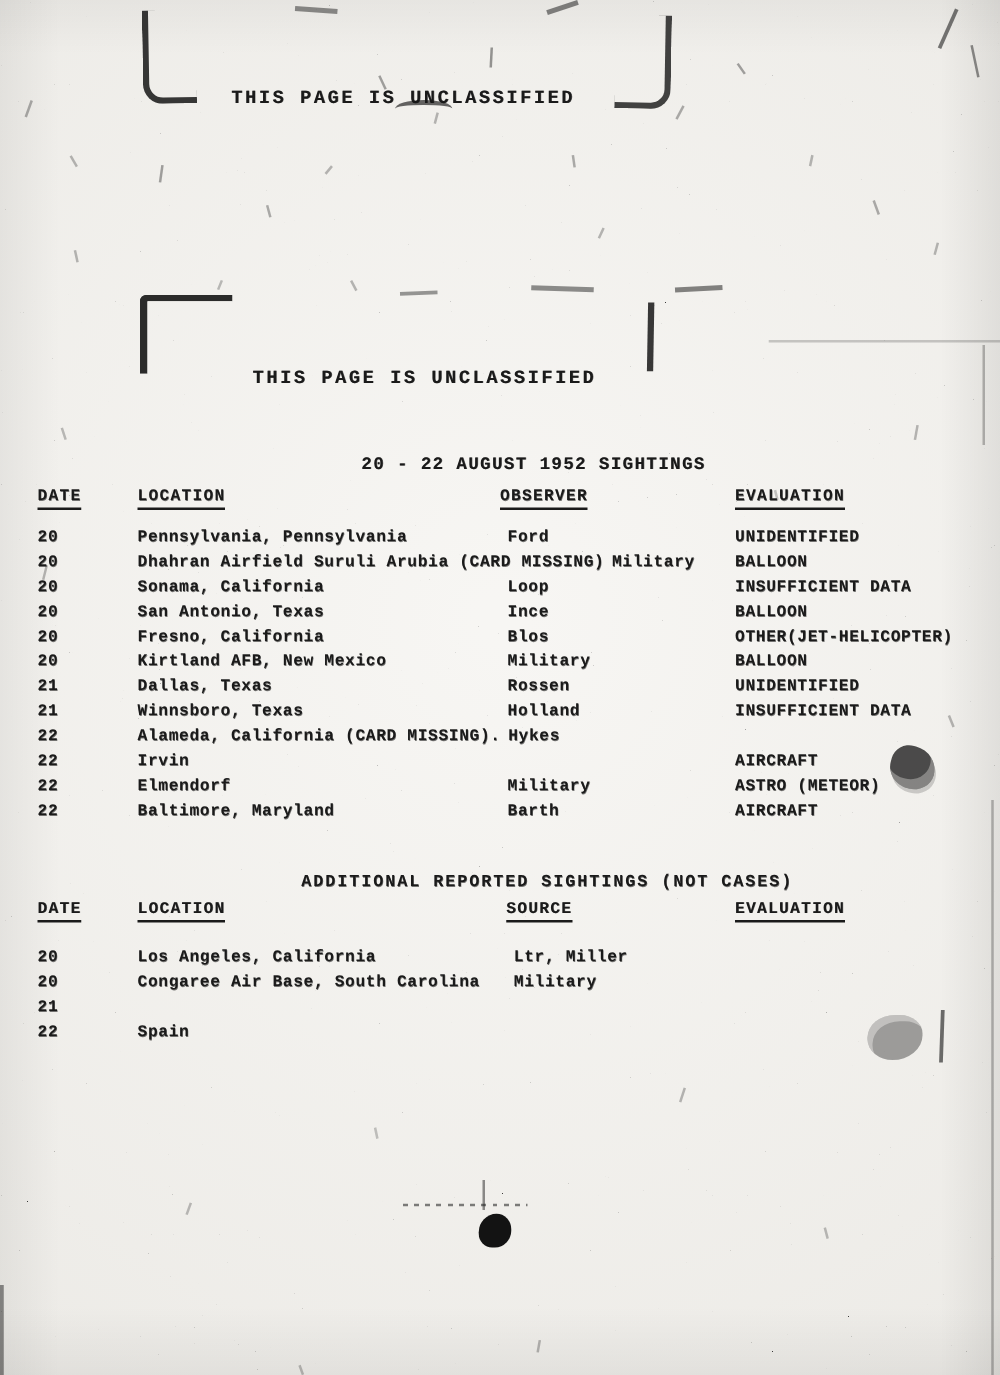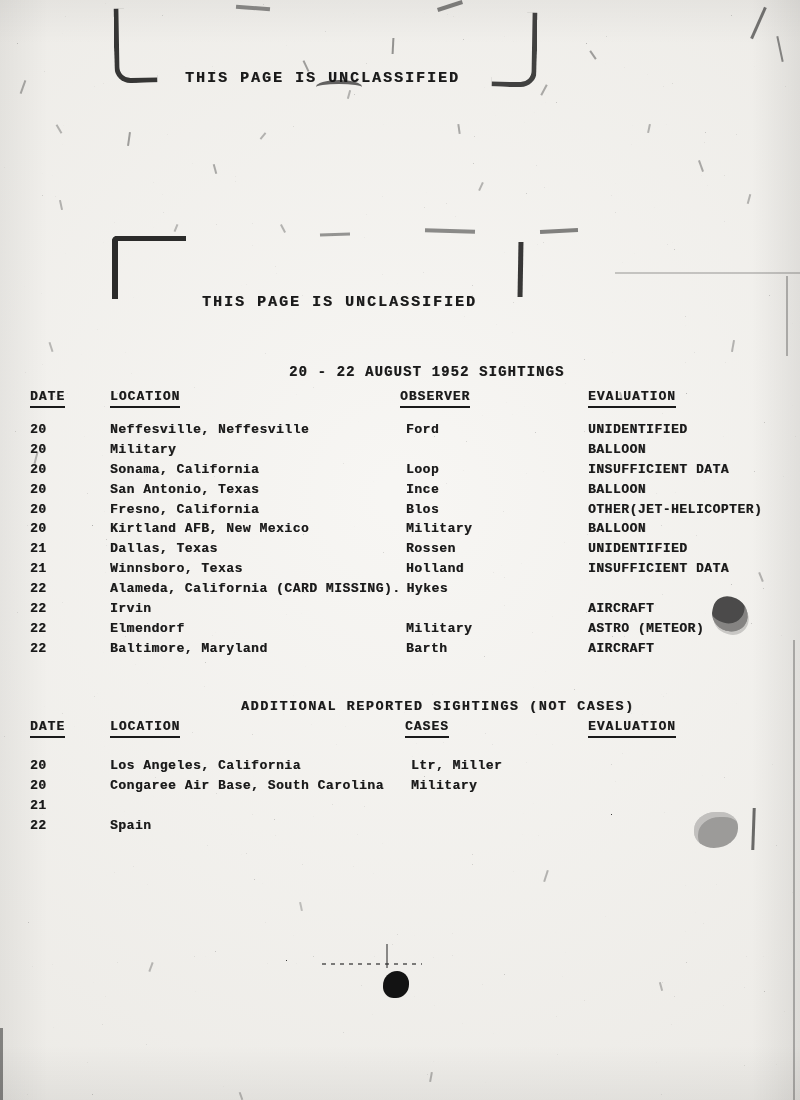--- a/index.html
+++ b/index.html
@@ -57,42 +57,42 @@
   <div class="abs doc-title ink" style="left:289px;top:332px;">20 - 22 AUGUST 1952 SIGHTINGS</div>
 
   <div class="table t1" style="top:373px;">
     <div class="thead">
       <span class="hcell-date ink"><span class="hl">DATE</span></span>
       <span class="hcell-location ink"><span class="hl">LOCATION</span></span>
       <span class="ink"><span class="hl">OBSERVER</span></span>
       <span class="hcell-eval ink"><span class="hl">EVALUATION</span></span>
     </div>
     <div class="tbody" style="margin-top:5px;">
-        <div class="trow"><span class="cell cell-date">20</span><span class="cell cell-location">Neffesville, Neffesville</span><span class="cell cell-observer">Ford</span><span class="cell cell-evaluation">UNIDENTIFIED</span></div>
-        <div class="trow"><span class="cell cell-date">20</span><span class="cell cell-observer">Military</span><span class="cell cell-evaluation">BALLOON</span></div>
+        <div class="trow"><span class="cell cell-date">20</span><span class="cell cell-location">Pennsylvania, Pennsylvania</span><span class="cell cell-observer">Ford</span><span class="cell cell-evaluation">UNIDENTIFIED</span></div>
+        <div class="trow"><span class="cell cell-date">20</span><span class="cell cell-location">Dhahran Airfield Suruli Arubia (CARD MISSING)</span><span class="cell cell-observer">Military</span><span class="cell cell-evaluation">BALLOON</span></div>
         <div class="trow"><span class="cell cell-date">20</span><span class="cell cell-location">Sonama, California</span><span class="cell cell-observer">Loop</span><span class="cell cell-evaluation">INSUFFICIENT DATA</span></div>
         <div class="trow"><span class="cell cell-date">20</span><span class="cell cell-location">San Antonio, Texas</span><span class="cell cell-observer">Ince</span><span class="cell cell-evaluation">BALLOON</span></div>
         <div class="trow"><span class="cell cell-date">20</span><span class="cell cell-location">Fresno, California</span><span class="cell cell-observer">Blos</span><span class="cell cell-evaluation">OTHER(JET-HELICOPTER)</span></div>
         <div class="trow"><span class="cell cell-date">20</span><span class="cell cell-location">Kirtland AFB, New Mexico</span><span class="cell cell-observer">Military</span><span class="cell cell-evaluation">BALLOON</span></div>
         <div class="trow"><span class="cell cell-date">21</span><span class="cell cell-location">Dallas, Texas</span><span class="cell cell-observer">Rossen</span><span class="cell cell-evaluation">UNIDENTIFIED</span></div>
         <div class="trow"><span class="cell cell-date">21</span><span class="cell cell-location">Winnsboro, Texas</span><span class="cell cell-observer">Holland</span><span class="cell cell-evaluation">INSUFFICIENT DATA</span></div>
         <div class="trow"><span class="cell cell-date">22</span><span class="cell cell-location">Alameda, California (CARD MISSING).</span><span class="cell cell-observer">Hykes</span><span class="cell cell-evaluation"></span></div>
         <div class="trow"><span class="cell cell-date">22</span><span class="cell cell-observer">Irvin</span><span class="cell cell-evaluation">AIRCRAFT</span></div>
         <div class="trow"><span class="cell cell-date">22</span><span class="cell cell-location">Elmendorf</span><span class="cell cell-observer">Military</span><span class="cell cell-evaluation">ASTRO (METEOR)</span></div>
         <div class="trow"><span class="cell cell-date">22</span><span class="cell cell-location">Baltimore, Maryland</span><span class="cell cell-observer">Barth</span><span class="cell cell-evaluation">AIRCRAFT</span></div>
       </div>
   </div>
 
   <div class="abs doc-subtitle ink" style="left:241px;top:667px;">ADDITIONAL REPORTED SIGHTINGS (NOT CASES)</div>
 
   <div class="table t2" style="top:703px;">
     <div class="thead">
       <span class="hcell-date ink"><span class="hl">DATE</span></span>
       <span class="hcell-location ink"><span class="hl">LOCATION</span></span>
-      <span class="ink"><span class="hl">CASES</span></span>
+      <span class="ink"><span class="hl">SOURCE</span></span>
       <span class="hcell-eval ink"><span class="hl">EVALUATION</span></span>
     </div>
     <div class="tbody" style="margin-top:11px;">
         <div class="trow"><span class="cell cell-date">20</span><span class="cell cell-location">Los Angeles, California</span><span class="cell cell-source">Ltr, Miller</span><span class="cell cell-evaluation"></span></div>
         <div class="trow"><span class="cell cell-date">20</span><span class="cell cell-location">Congaree Air Base, South Carolina</span><span class="cell cell-source">Military</span><span class="cell cell-evaluation"></span></div>
         <div class="trow"><span class="cell cell-date">21</span><span class="cell cell-source"></span><span class="cell cell-evaluation"></span></div>
         <div class="trow"><span class="cell cell-date">22</span><span class="cell cell-location">Spain</span><span class="cell cell-source"></span><span class="cell cell-evaluation"></span></div>
       </div>
   </div>
 

